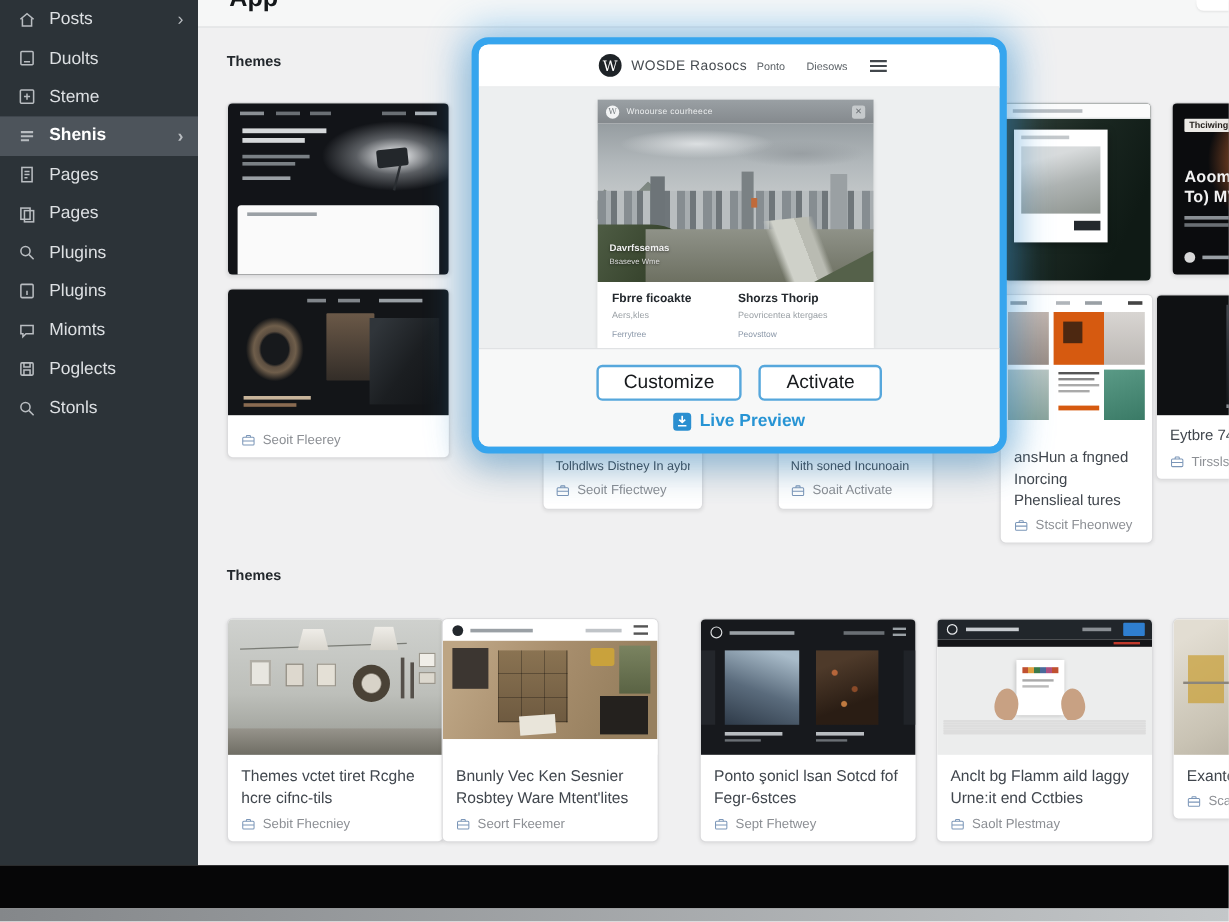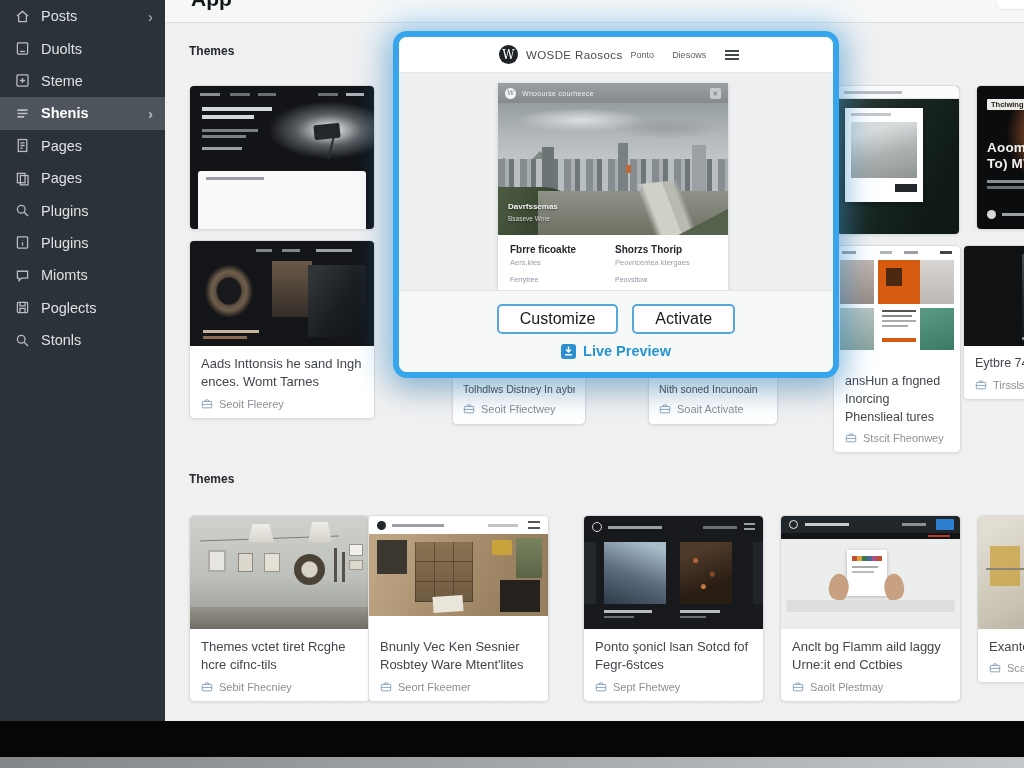--- a/index.html
+++ b/index.html
@@ -382,21 +382,20 @@
 <div class="card pB">
   <div class="thumb t-portfolio">
     <i class="tp-nav"></i>
       <i class="tp-ring"></i>
       <i class="tp-poster"></i>
       <i class="tp-photo"></i>
     <i class="tp-cap1"></i>
       <i class="tp-cap2"></i>
   </div>
   <div class="cbody">
-    <div class="ctitle">Aads Inttonsis he sand Ingh ences. Womt Tarnes</div>
     <div class="cmeta">
       <svg width="12" height="12" viewBox="0 0 14 14">
           <path d="M5 4V2.9c0-.4.3-.7.7-.7h2.6c.4 0 .7.3.7.7V4" stroke="#7b96b8" fill="none"></path>
           <rect x="1.5" y="4" width="11" height="7.5" rx="1" stroke="#7b96b8" fill="none"></rect>
           <path d="M1.5 7.5h11" stroke="#7b96b8"></path>
         </svg>
       <span>Seoit Fleerey</span>
     </div>
   </div>
 </div>

